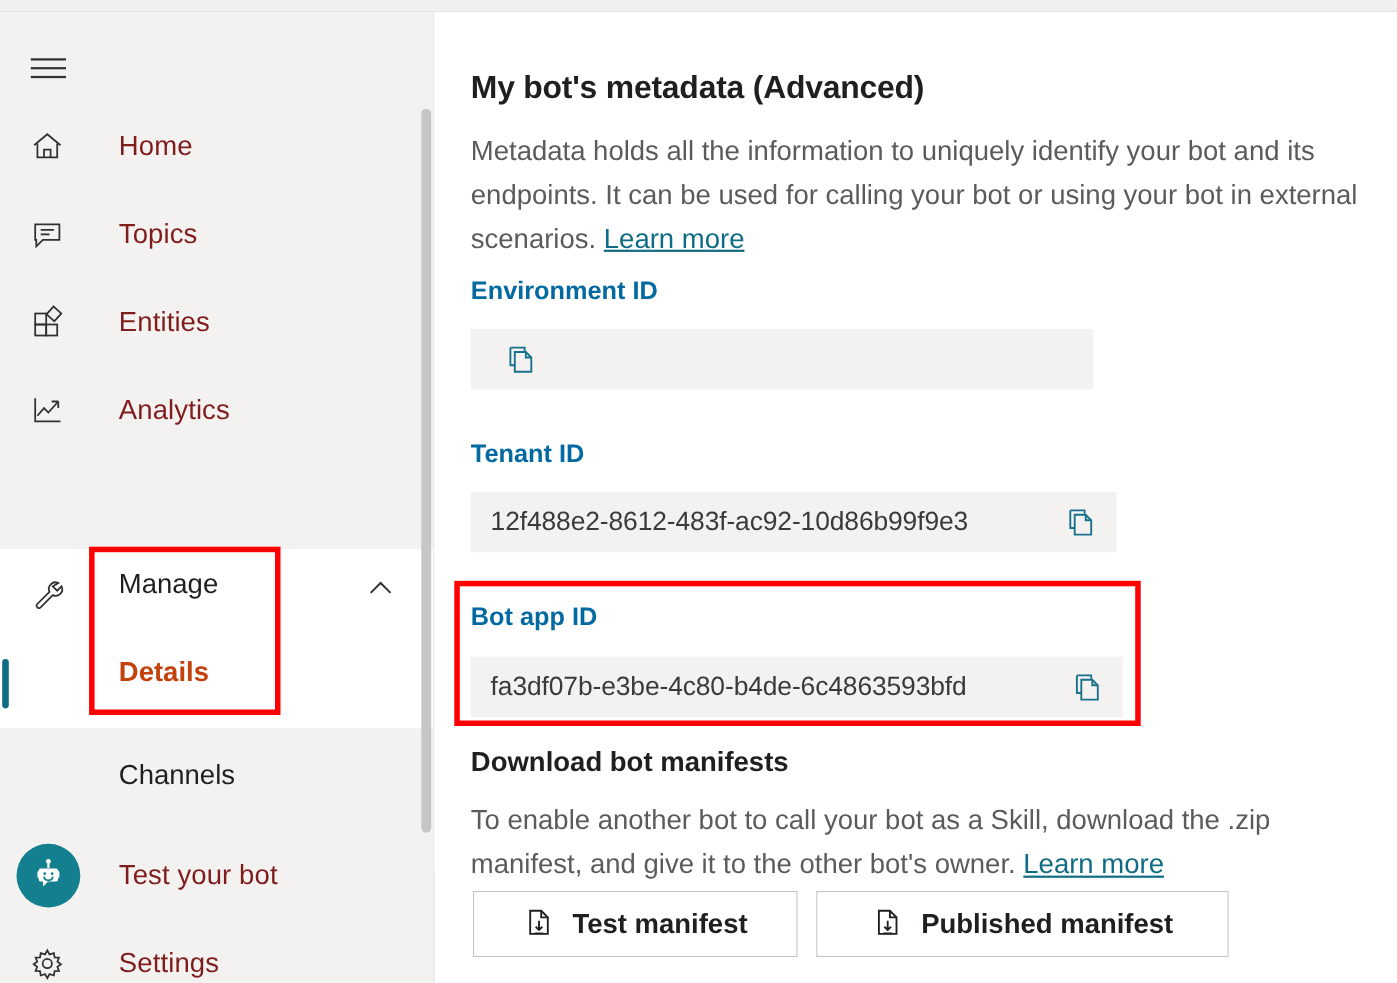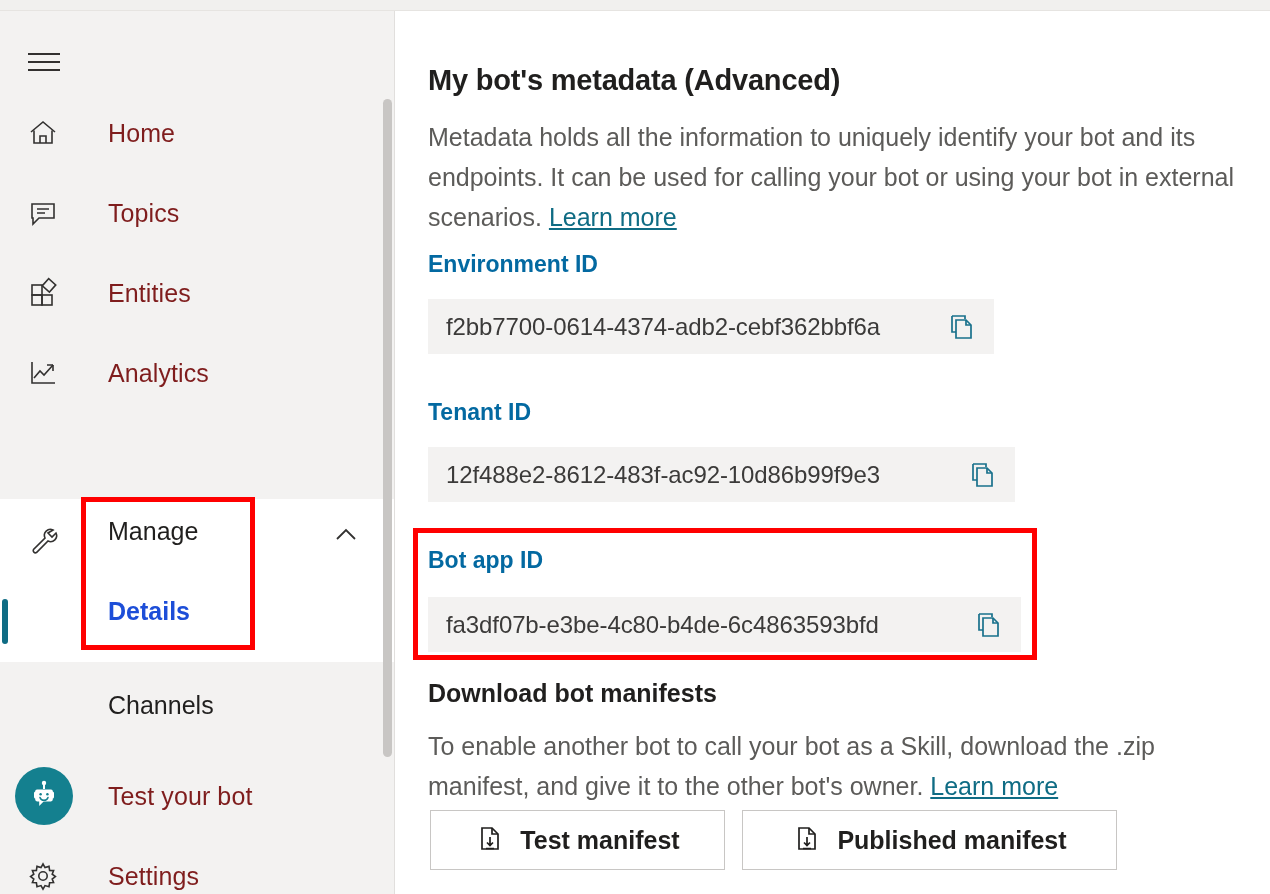--- a/index.html
+++ b/index.html
@@ -135,21 +135,21 @@
     left: 2px; top: 18px;
     width: 6px; height: 45px;
     background: #0f6c84;
     border-radius: 3px;
   }
   .details-label {
     position: absolute;
     left: 108px; top: 16px;
     font-size: 25px;
     font-weight: 700;
-    color: #1d4ed8;
+    color: #c2410c;
     white-space: nowrap;
   }
 
   .sub-item {
     position: absolute;
     left: 0;
     width: 394px; height: 64px;
     display: flex; align-items: center;
     cursor: pointer;
   }
@@ -436,21 +436,20 @@
 
     <div class="page-title">My bot's metadata (Advanced)</div>
 
     <div class="page-desc">
       <span>Metadata holds all the information to uniquely identify your bot and its endpoints. It can be used for calling your bot or using your bot in external scenarios.</span>
       <span class="link">Learn more</span>
     </div>
 
     <div class="field-label" style="top:240px">Environment ID</div>
     <div class="field-box" style="top:288px; width:566px">
-      <span class="field-value">f2bb7700-0614-4374-adb2-cebf362bbf6a</span>
       <span class="copy-btn">
         <svg width="30" height="30" viewBox="0 0 30 30" fill="none" stroke="#18718c" stroke-width="1.7">
           <path d="M4 4 H17 V7 M4 4 V20 H8"></path>
           <path d="M8 8 H18 L23 13 V26 H8 Z"></path>
           <path d="M18 8 V13 H23"></path>
         </svg>
       </span>
     </div>
 
     <div class="field-label" style="top:388px">Tenant ID</div>

